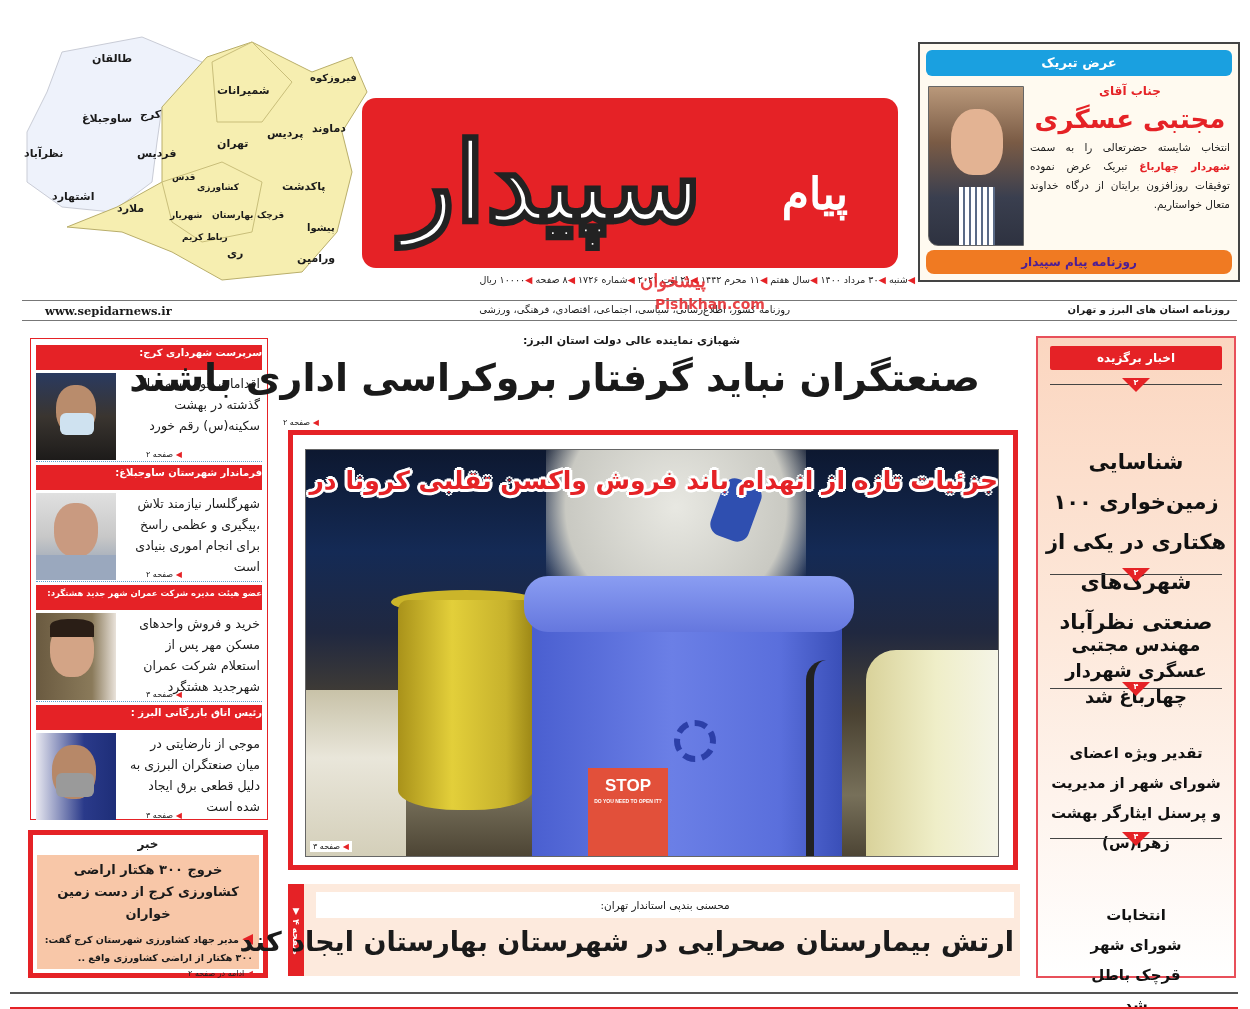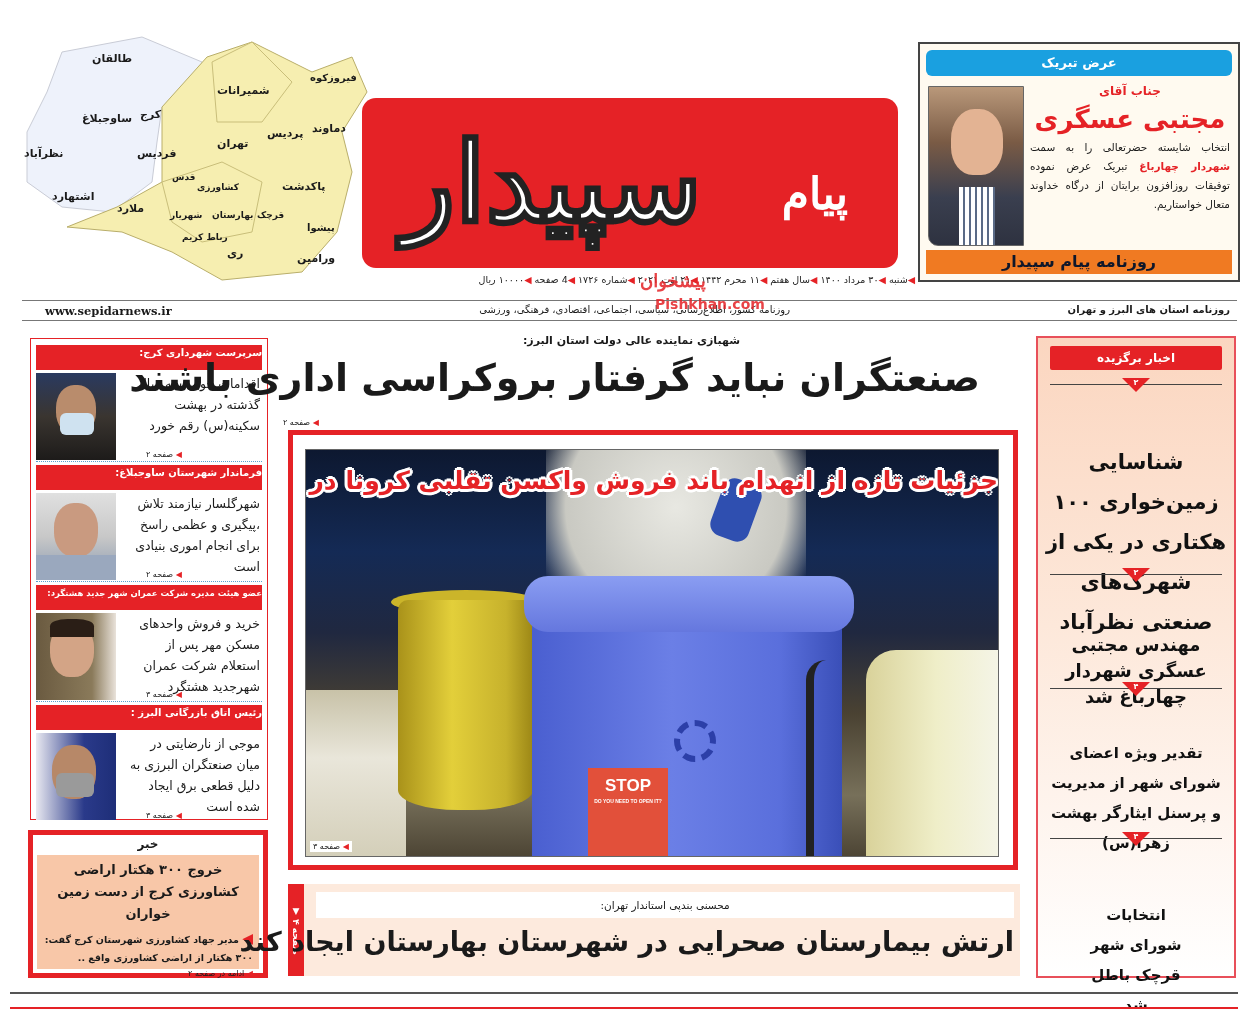--- a/index.html
+++ b/index.html
@@ -15,21 +15,21 @@
   .congrats { left: 918px; top: 42px; width: 322px; height: 240px; border: 2px solid #444; background: #fffaf0; }
   .congrats .top { position: absolute; left: 6px; top: 6px; right: 6px; height: 26px; background: #1aa0e0; border-radius: 6px; color: #fff; font-size: 13px; font-weight: bold; text-align: center; line-height: 26px; }
   .congrats .photo { position: absolute; left: 8px; top: 42px; width: 96px; height: 160px; background: linear-gradient(180deg,#b9987a 0%,#7a5b45 35%,#3a3f4f 70%,#2e3240 100%); border-radius: 0 0 0 10px; }
   .congrats .photo .face { position:absolute; left: 22px; top: 22px; width: 52px; height: 66px; background: #e3b393; border-radius: 45% 45% 42% 42%; }
   .congrats .photo .shirt { position:absolute; left: 30px; top: 100px; width: 36px; height: 60px; background: repeating-linear-gradient(90deg,#fff 0 4px,#5a6a86 4px 6px); }
   .congrats .body { position: absolute; left: 110px; right: 8px; top: 40px; text-align: center; direction: rtl; }
   .congrats .sir { color: #e52226; font-size: 12px; font-weight: bold; }
   .congrats .name { color: #e52226; font-size: 26px; font-weight: bold; margin-top: 6px; }
   .congrats .msg { font-size: 10.5px; line-height: 19px; text-align: justify; margin-top: 4px; }
   .congrats .msg .red { color: #e52226; font-weight: bold; }
-  .congrats .bottom { position: absolute; left: 6px; right: 6px; bottom: 6px; height: 24px; background: #f07a22; color: #0f172a; font-size: 16px; font-weight: bold; text-align: center; line-height: 24px; }
+  .congrats .bottom { position: absolute; left: 6px; right: 6px; bottom: 6px; height: 24px; background: #f07a22; color: #4c1d95; font-size: 12px; font-weight: bold; text-align: center; line-height: 24px; border-radius: 8px; }
 
   .dateline { left: 420px; top: 274px; width: 495px; text-align: right; font-size: 9.5px; color: #222; direction: rtl; white-space: nowrap; }
   .dateline .arr { color: #e52226; }
   .rule { height: 1px; background: #777; }
   .url { left: 45px; top: 304px; font-family: "DejaVu Serif", serif; font-weight: bold; font-size: 11.5px; }
   .subtitle { left: 430px; top: 304px; width: 360px; text-align: right; font-size: 10px; direction: rtl; }
   .province { left: 1000px; top: 304px; width: 230px; text-align: right; font-size: 10px; font-weight: bold; direction: rtl; }
   .watermark { left: 640px; top: 270px; color: #e52226; font-size: 18px; font-weight: bold; opacity: 0.85; font-family: "DejaVu Serif", serif; }
   .watermark2 { left: 655px; top: 296px; color: #e52226; font-size: 14px; font-weight: bold; opacity: 0.85; }
 
@@ -148,21 +148,21 @@
   <div class="bottom">روزنامه پیام سپیدار</div>
 </div>
 
 <div class="abs dateline">
   <span class="arr">◀</span><span>شنبه</span>
   <span class="arr">◀</span><span>۳۰ مرداد ۱۴۰۰</span>
   <span class="arr">◀</span><span>سال هفتم</span>
   <span class="arr">◀</span><span>۱۱ محرم ۱۴۴۲</span>
   <span class="arr">◀</span><span>۲۱ اوت ۲۰۲۱</span>
   <span class="arr">◀</span><span>شماره ۱۷۲۶</span>
-  <span class="arr">◀</span><span>4 صفحه</span>
+  <span class="arr">◀</span><span>۸ صفحه</span>
   <span class="arr">◀</span><span>۱۰۰۰۰ ریال</span>
 </div>
 <div class="abs rule" style="left:22px;top:300px;width:1215px"></div>
 <div class="abs rule" style="left:22px;top:320px;width:1215px"></div>
 <div class="abs url">www.sepidarnews.ir</div>
 <div class="abs subtitle">روزنامه کشور، اطلاع‌رسانی، سیاسی، اجتماعی، اقتصادی، فرهنگی، ورزشی</div>
 <div class="abs province">روزنامه استان های البرز و تهران</div>
 <div class="abs watermark">پیشخوان</div>
 <div class="abs watermark2">Pishkhan.com</div>
 

